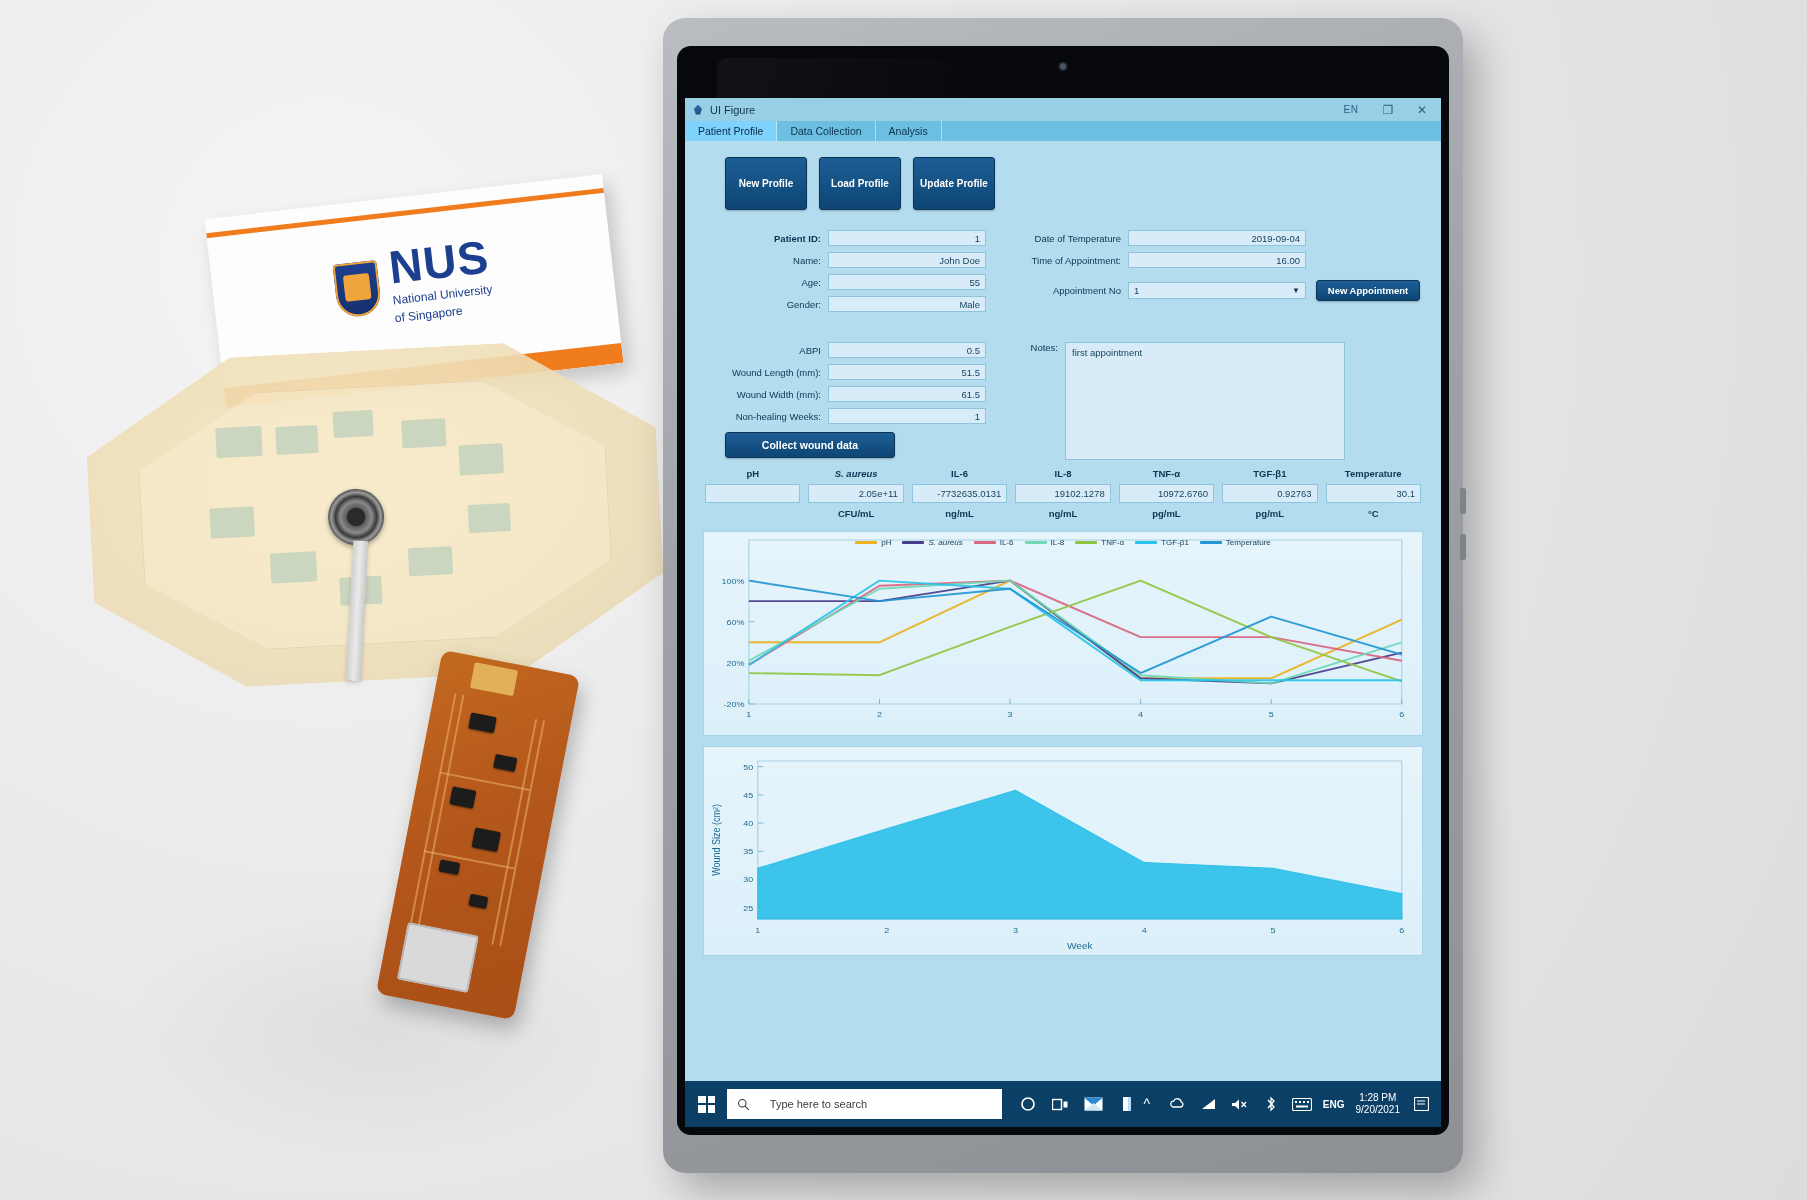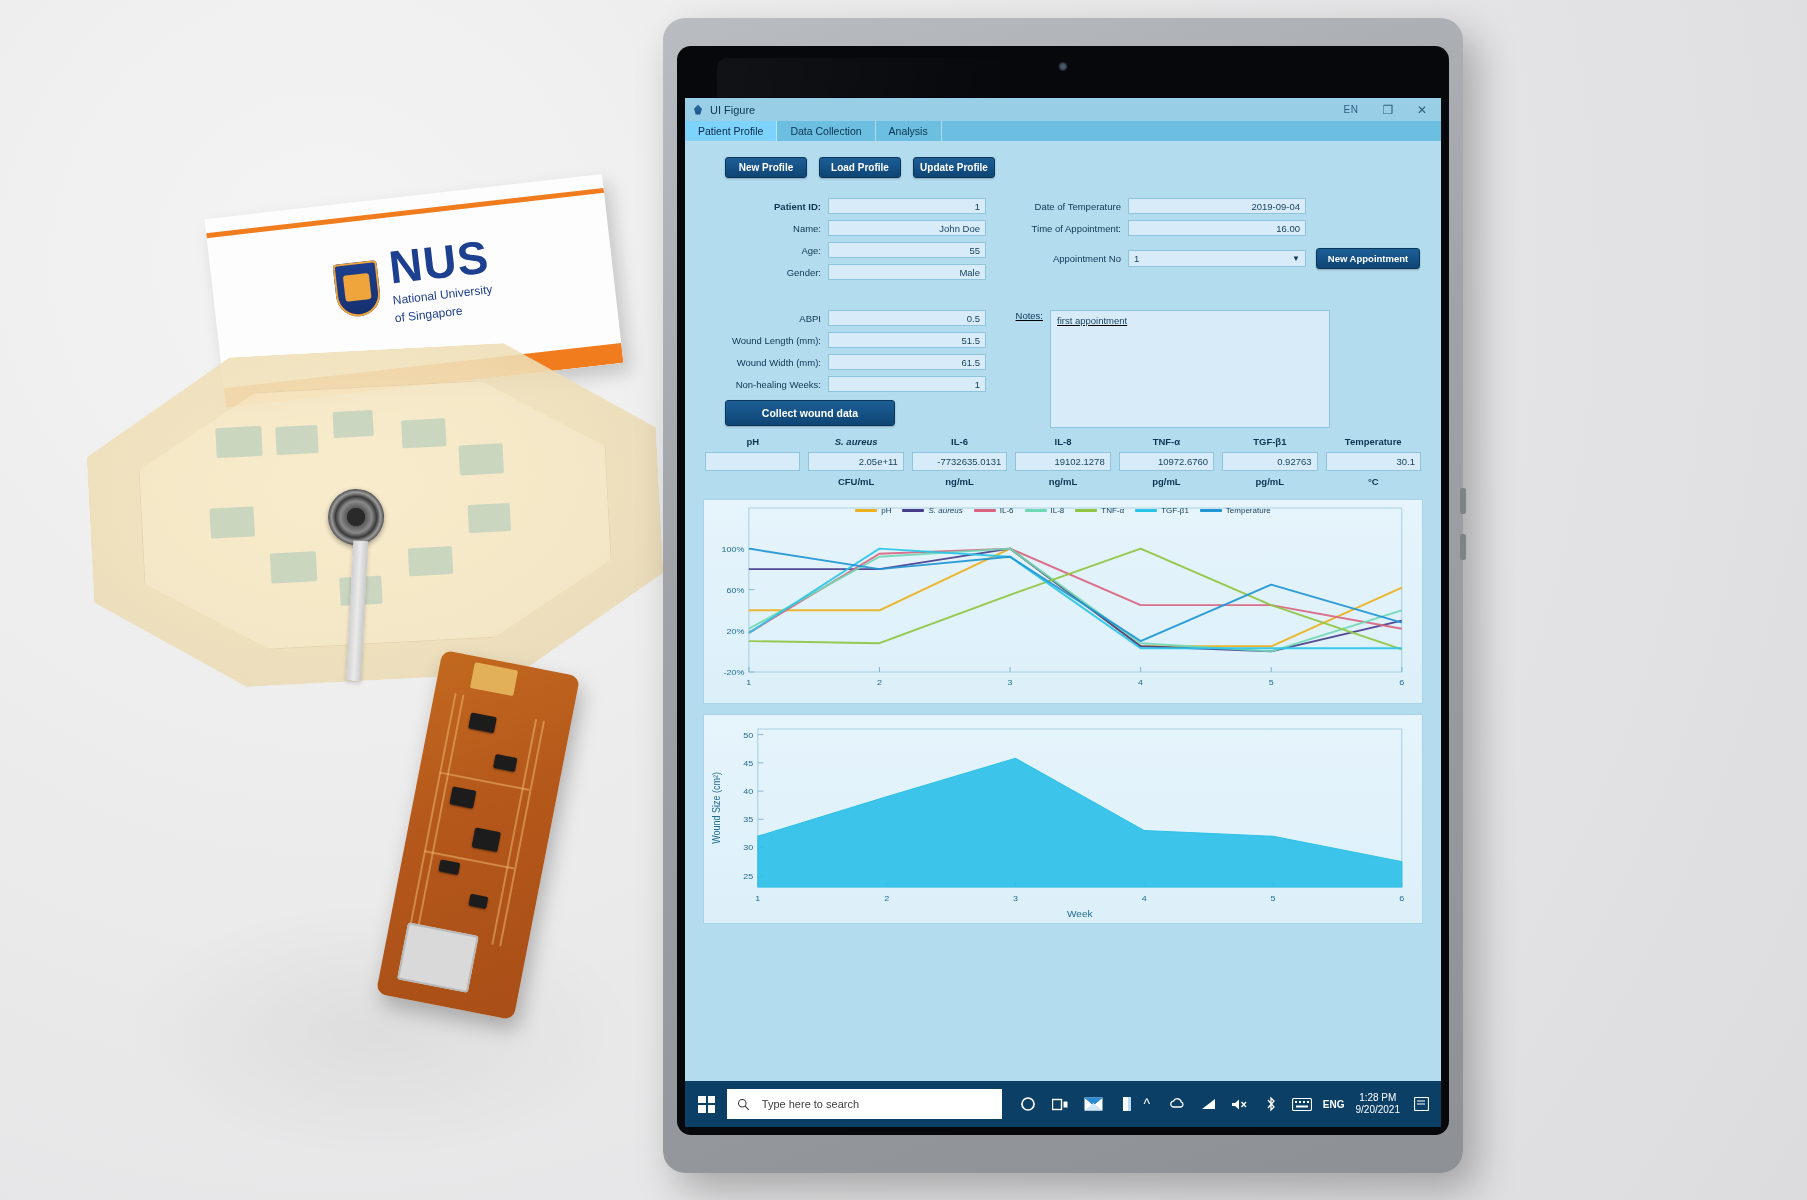--- a/index.html
+++ b/index.html
@@ -158,21 +158,21 @@
   }
   .tab.active { background:#7dd3fc; color:#072a44; }
 
   .content { flex:1; position:relative; padding: 10px 18px 6px 18px; overflow:hidden; }
 
   .btn-row { display:flex; gap: 12px; margin: 6px 0 0 22px; }
   .btn {
     background: linear-gradient(#1d5e96, #0e4574);
     color:#fff; font-size: 10px; font-weight:bold;
     border: 1px solid #0b3559; border-radius: 3px;
-    padding: 4px 0; width: 82px; text-align:center;
+    padding: 20px 0; width: 82px; text-align:center;
     box-shadow: 0 1px 2px rgba(0,0,0,0.25);
   }
   .btn.collect { width: 170px; padding: 6px 0; font-size: 10.5px; }
   .btn.appt { width: 104px; font-size: 9.5px; padding: 4px 0; }
 
   .form-grid { margin-top: 20px; position:relative; height: 190px; }
   .frow { display:flex; align-items:center; margin-bottom: 6px; }
   .flabel { font-size: 9.5px; color:#0d3552; text-align:right; width: 118px; margin-right: 7px; }
   .flabel.b { font-weight:bold; }
   .finput {
@@ -186,21 +186,21 @@
   .finput.r { width: 178px; }
 
   .select {
     background:#d7ecf8; border:1px solid #8fc4dd; height: 17px; width: 178px;
     font-size: 9.5px; color:#143e5c; display:flex; align-items:center;
     padding: 0 5px; justify-content:space-between;
   }
   .caret { font-size: 8px; color:#0d3552; }
 
   .lower-left { position:absolute; left: 0; top: 112px; }
-  .notes-wrap { position:absolute; left: 288px; top: 112px; display:flex;text-decoration:underline; }
+  .notes-wrap { position:absolute; left: 303px; top: 112px; display:flex; }
   .notes-label { font-size: 9.5px; color:#0d3552; width: 52px; text-align:right; margin-right: 7px; }
   .notes-box {
     background:#d7ecf8; border:1px solid #8fc4dd; width: 280px; height: 118px;
     font-size: 9.5px; color:#143e5c; padding: 4px 6px;
   }
 
   .collect-row { margin: 12px 0 0 22px; }
 
   .bio-table { margin-top: 10px; display:flex; gap: 8px; padding: 0 2px; }
   .bio-col { flex:1; display:flex; flex-direction:column; align-items:center; gap: 5px; }
@@ -238,21 +238,21 @@
   
   .taskbar {
     position:absolute; left:0; right:0; bottom:0; height: 46px;
     background:#0b3f66; display:flex; align-items:center; padding: 0 4px;
   }
   .start-btn { width: 40px; height: 46px; display:flex; align-items:center; justify-content:center; }
   .win-logo { width:17px; height:17px; display:grid; grid-template-columns:1fr 1fr; grid-template-rows:1fr 1fr; gap:2px; }
   .win-logo i { background:#fff; display:block; }
   .search-box {
     flex: 0 0 275px; height: 30px; background:#fff; display:flex; align-items:center;
-    gap: 12px; padding: 0 10px; margin-left: 2px;
+    gap: 20px; padding: 0 10px; margin-left: 2px;
   }
   .search-ph { font-size: 11px; color:#3d3d3d; }
   .tb-icons { display:flex; align-items:center; gap: 13px; margin-left: 16px; color:#fff; }
   .tb-ico { width: 20px; height: 20px; display:flex; align-items:center; justify-content:center; font-size: 14px; color:#fff; }
   .tray { margin-left:auto; display:flex; align-items:center; gap: 11px; padding-right: 6px; color:#fff; }
   .clock { font-size: 10px; line-height: 1.25; color:#fff; text-align:center; }
   .lang-ind { font-size: 10px; color:#fff; font-weight:bold; }
 </style>
 </head>
 <body>

